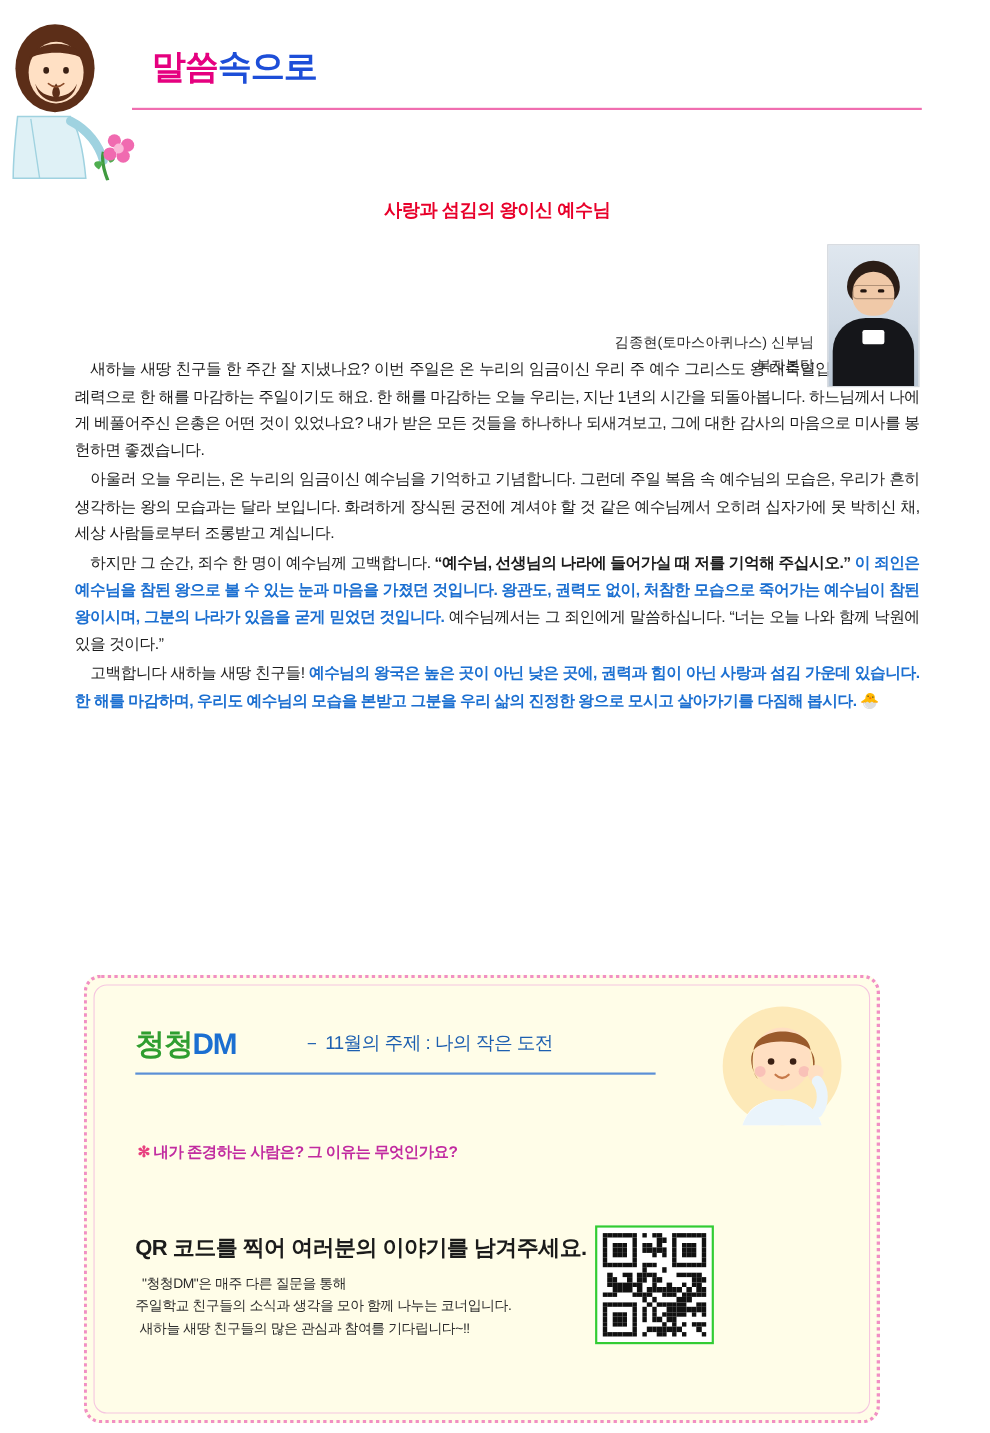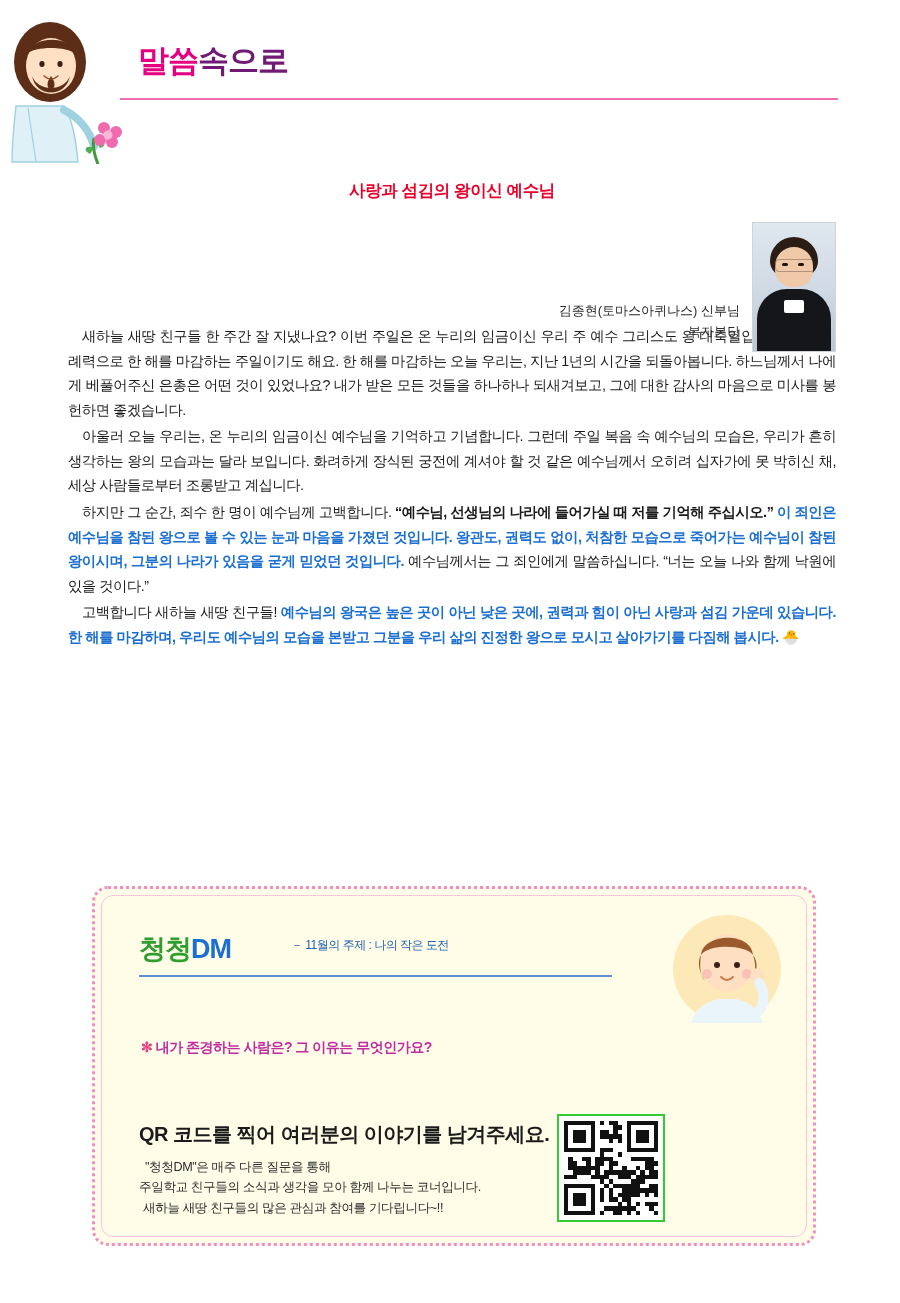--- a/index.html
+++ b/index.html
@@ -31,21 +31,21 @@
   .header-title {
     position: absolute;
     left: 138px;
     top: 40px;
     font-size: 31px;
     font-weight: bold;
     letter-spacing: -1px;
     color: #e5007f;
   }
   .header-title .sub {
-    color: #701a75;
+    color: #1d4ed8;
   }
   .header-rule {
     position: absolute;
     left: 120px;
     top: 98px;
     width: 718px;
     height: 2px;
     background: #f06eb0;
   }
 
@@ -163,24 +163,24 @@
     color: #1b6fd1;
     font-weight: bold;
   }
   .emoji {
     font-size: 14px;
   }
 
   
   .dm-card {
     position: absolute;
-    left: 92px;
+    left: 76px;
     top: 886px;
     width: 724px;
-    height: 360px;
+    height: 408px;
     background: #fffde8;
     border: 3px dotted #f18fc4;
     border-radius: 16px;
     box-sizing: border-box;
   }
   .dm-inner {
     position: absolute;
     inset: 6px;
     border: 1px solid #f6c6e0;
     border-radius: 12px;
@@ -193,21 +193,21 @@
     font-size: 27px;
     font-weight: bold;
     letter-spacing: -1px;
   }
   .dm-logo .cheong { color: #2f9e2f; }
   .dm-logo .dm { color: #1b6fd1; }
   .dm-topic {
     position: absolute;
     left: 196px;
     top: 48px;
-    font-size: 12px;
+    font-size: 17px;
     color: #1d5fb0;
     letter-spacing: -0.5px;
   }
   .dm-rule {
     position: absolute;
     left: 44px;
     top: 86px;
     width: 473px;
     height: 2px;
     background: #5b8fd6;

